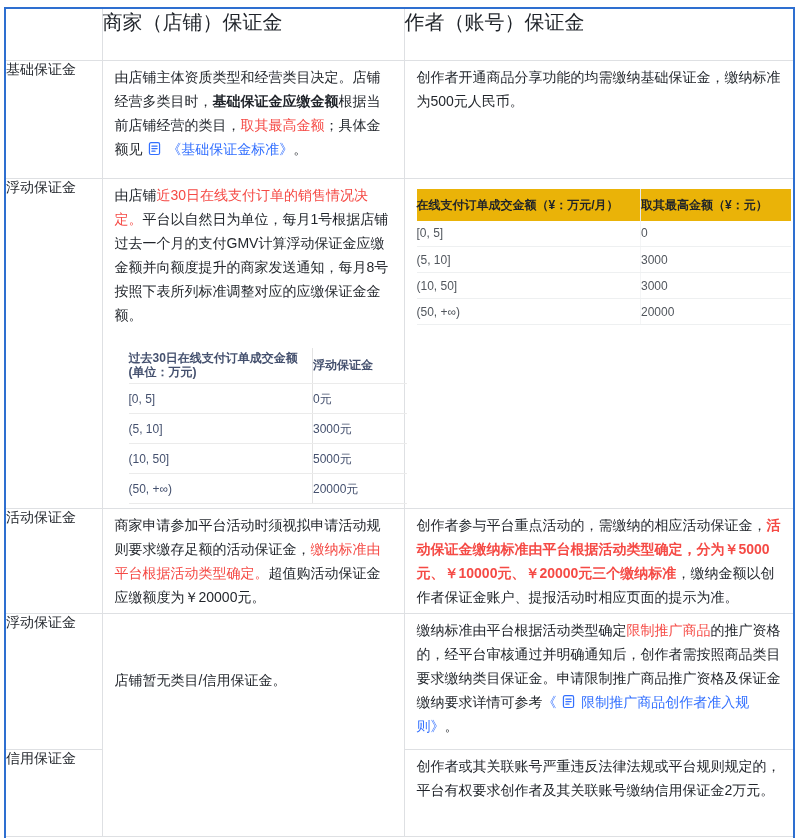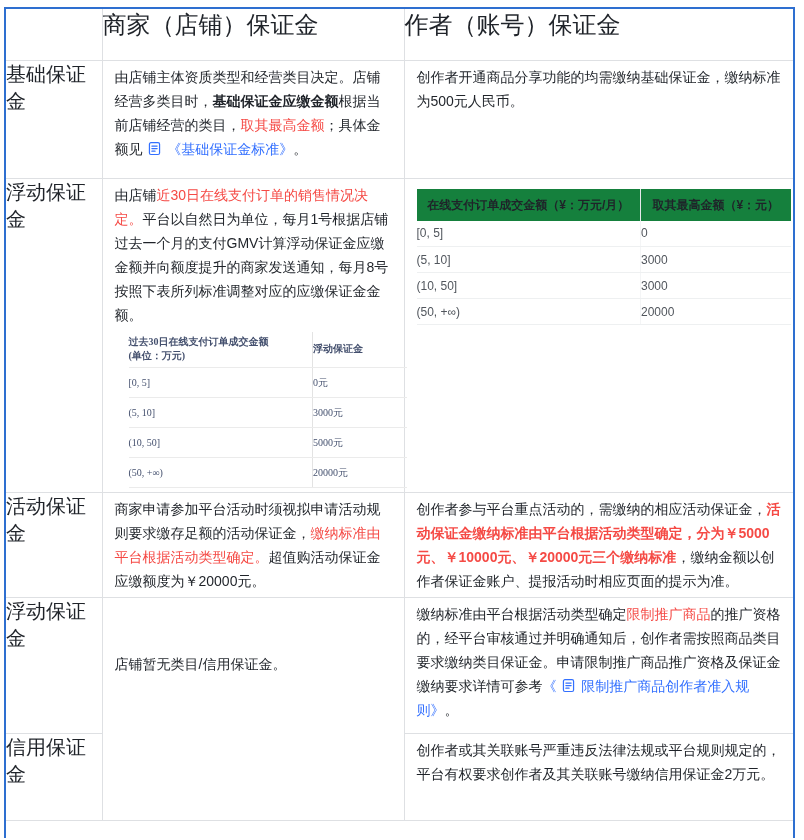--- a/index.html
+++ b/index.html
@@ -13,39 +13,39 @@
   body{background:#fff;font-family:"Liberation Sans","DejaVu Sans",sans-serif;}
   .page{position:relative;width:804px;height:840px;background:#fff;overflow:hidden;}
   .frame{position:absolute;left:4px;top:7px;width:791px;height:831px;
          border:2px solid var(--frame-blue);border-bottom:none;background:#fff;}
   table.main{width:787px;border-collapse:collapse;table-layout:fixed;color:var(--text);}
   table.main td,table.main th{border-right:1px solid var(--grid);border-bottom:1px solid var(--grid);
          vertical-align:top;text-align:left;font-weight:normal;}
   table.main td:last-child,table.main th:last-child{border-right:none;}
   .h-head{height:51px}.h-basic{height:118px}.h-float{height:294px}.h-act{height:105px}.h-cat{height:136px}.h-cred{height:87px}
   .col1{width:96px}.col2{width:302px}
-  th.htitle{vertical-align:middle;text-align:center;font-size:24px;font-weight:bold;}
-  td.rowlabel{vertical-align:middle;text-align:center;font-size:20px;font-weight:bold;}
+  th.htitle{vertical-align:middle;text-align:center;font-size:20px;font-weight:bold;}
+  td.rowlabel{vertical-align:middle;text-align:center;font-size:14px;font-weight:bold;}
   td.content{padding:4px 12px;font-size:14px;line-height:24px;}
   td.merged{vertical-align:top;padding-top:54px;}
   .red{color:var(--red);}
   .bold{font-weight:bold;}
   .boldred{color:var(--red);font-weight:bold;}
   .link{color:var(--link-blue);cursor:pointer;}
   .doc-ic{vertical-align:-2px;margin:0 1px;}
   
-  table.mini-tbl{width:278px;margin:5px 0 0 14px;border-collapse:collapse;text-align:center;
-        font-size:10px;color:#44506e;filter:blur(.3px);font-family:Liberation Serif, serif;}
+  table.mini-tbl{width:278px;margin:21px 0 0 14px;border-collapse:collapse;text-align:center;
+        font-size:12px;color:#44506e;filter:blur(.3px);}
   table.mini-tbl td{border-bottom:1px solid #ebebeb;height:30px;vertical-align:middle;border-right:none;}
   table.mini-tbl td:first-child{border-right:1px solid #e3e3e3;}
   table.mini-tbl tr.mini-head td{height:36px;font-weight:bold;line-height:14px;}
   
   table.std-tbl{width:374px;margin:6px 0 0 0;border-collapse:collapse;text-align:center;font-size:12px;}
-  table.std-tbl th{background:#15803d;font-weight:bold;color:#1f2329;height:32px;
-        vertical-align:middle;text-align:center;border-right:1px solid #e6e8ea;border-bottom:none;}
+  table.std-tbl th{background:#eab308;font-weight:bold;color:#1f2329;height:32px;
+        vertical-align:middle;border-right:1px solid #e6e8ea;border-bottom:none;}
   table.std-tbl td{height:26px;color:#51565d;vertical-align:middle;
         border-bottom:1px solid #eef0f1;border-right:1px solid #f4f5f6;}
   table.std-tbl th:last-child,table.std-tbl td:last-child{border-right:none;}
   .note{margin-top:4px;}
 </style>
 </head>
 <body>
 
 <div class="page">
   <div class="frame">

